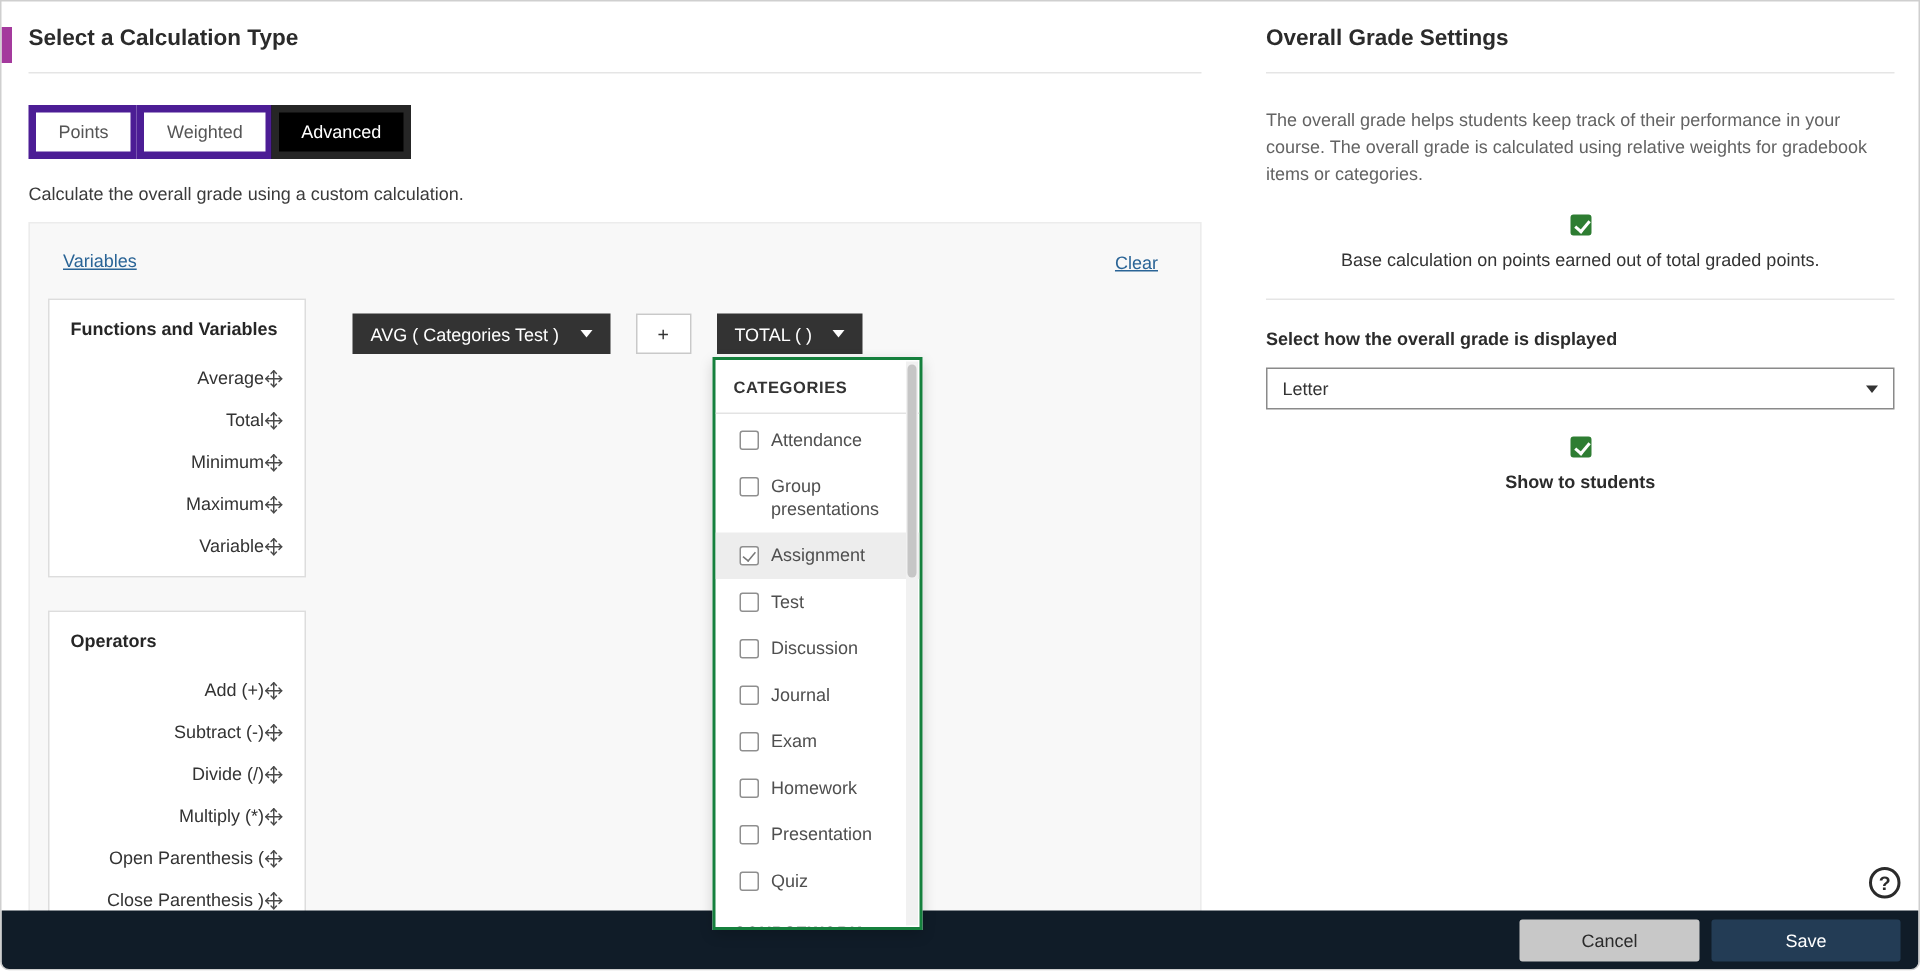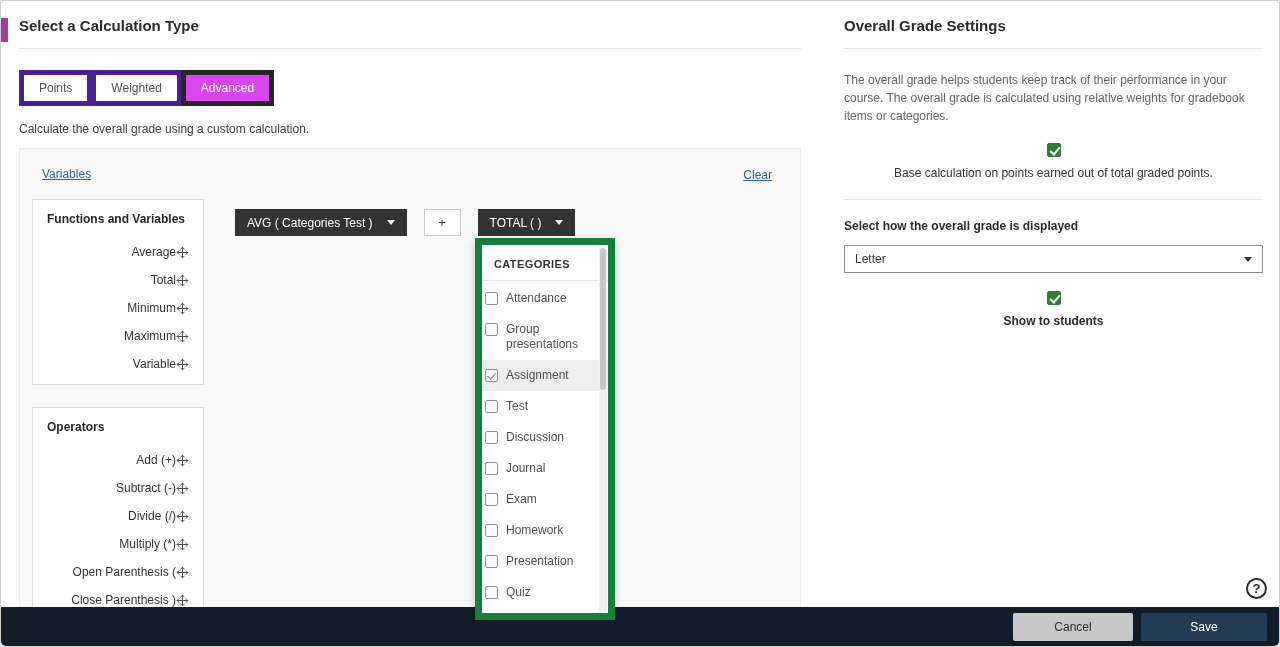--- a/index.html
+++ b/index.html
@@ -12,21 +12,21 @@
   .accent-bar{position:absolute;left:0;top:17;top:17px;width:7px;height:24px;background:var(--accent);}
 
   
   .left-region{position:absolute;left:18px;top:16px;width:782px;}
   .page-title{margin:0 0 13px 0;font-size:15px;font-weight:bold;color:#2b2b2b;line-height:18px;}
   .divider{height:1px;background:#e5e5e5;}
   .tabs{display:flex;margin-top:21px;}
   .tab{padding:6px 15px;font-size:12px;color:#555;background:#fff;border:5px solid #4c1d95;
        margin-left:-1px;cursor:pointer;line-height:14px;}
   .tab:first-child{margin-left:0;}
-  .tab.active{background:#d946ef;color:#fff;border-color:#262626;}
+  .tab.active{background:#000000;color:#fff;border-color:#262626;}
   .subtitle{margin:16px 0 12px 0;font-size:12px;color:#3b3b3b;}
 
   .calc-panel{position:relative;height:471px;background:#f8f8f8;border:1px solid #ececec;box-sizing:border-box;}
   .link{position:absolute;font-size:12px;color:var(--link);text-decoration:underline;cursor:pointer;}
   .link.validate{left:22px;top:18px;}
   .link.clear{right:28px;top:19px;}
 
   .card{position:absolute;left:12px;width:172px;background:#fff;border:1px solid #ddd;
         box-sizing:border-box;padding:12px 14px 6px 14px;}
   .card.functions{top:50px;}
@@ -38,25 +38,25 @@
 
   .chips-row{position:absolute;left:215px;top:60px;display:flex;align-items:center;gap:17px;}
   .chip{height:27px;display:inline-flex;align-items:center;font-size:12px;box-sizing:border-box;cursor:pointer;}
   .chip.dark{background:var(--chip);color:#fff;padding:0 12px;gap:14px;}
   .chip.plus{width:37px;justify-content:center;background:#fff;border:1px solid #c9c9c9;color:#333;font-size:13px;}
   .caret-down{width:0;height:0;border-left:4px solid transparent;border-right:4px solid transparent;}
   .caret-down.white{border-top:5px solid #fff;}
   .caret-down.dark{border-top:5px solid #333;}
 
   .dropdown{position:absolute;left:455px;top:89px;width:140px;height:382px;background:#fff;
-            border:7px solid #15803d;box-shadow:0 3px 9px rgba(0,0,0,.18);box-sizing:border-box;
+            border:2px solid #15803d;box-shadow:0 3px 9px rgba(0,0,0,.18);box-sizing:border-box;
             overflow:hidden;z-index:5;}
   .dd-section{font-size:11px;font-weight:bold;letter-spacing:.4px;color:#333;padding:13px 12px 10px 12px;}
   .dd-section.first{border-bottom:1px solid #e3e3e3;margin-bottom:2px;}
-  .dd-item{display:flex;align-items:flex-start;gap:8px;padding:8px 20px 8px 3px;font-size:12px;
+  .dd-item{display:flex;align-items:flex-start;gap:8px;padding:8px 20px 8px 16px;font-size:12px;
            color:#4f4f4f;line-height:1.25;cursor:pointer;}
   .dd-item.highlighted{background:#ededed;}
   .dd-scrollbar{position:absolute;right:1px;top:1px;bottom:1px;width:8px;background:#f1f1f1;cursor:pointer;}
   .dd-thumb{position:absolute;right:1px;top:2px;width:6px;height:142px;background:#c6c6c6;border-radius:3px;}
 
   .checkbox{position:relative;display:inline-block;width:13px;height:13px;border:1px solid #8f8f8f;
             border-radius:2px;background:#fff;flex:none;margin-top:1px;box-sizing:border-box;cursor:pointer;}
   .checkbox.checked.light::after{content:"";position:absolute;left:3px;top:1px;width:4px;height:7px;
             border:solid #777;border-width:0 1.5px 1.5px 0;transform:rotate(40deg);}
   .checkbox.green{width:14px;height:14px;background:var(--green);border-color:var(--green);}

